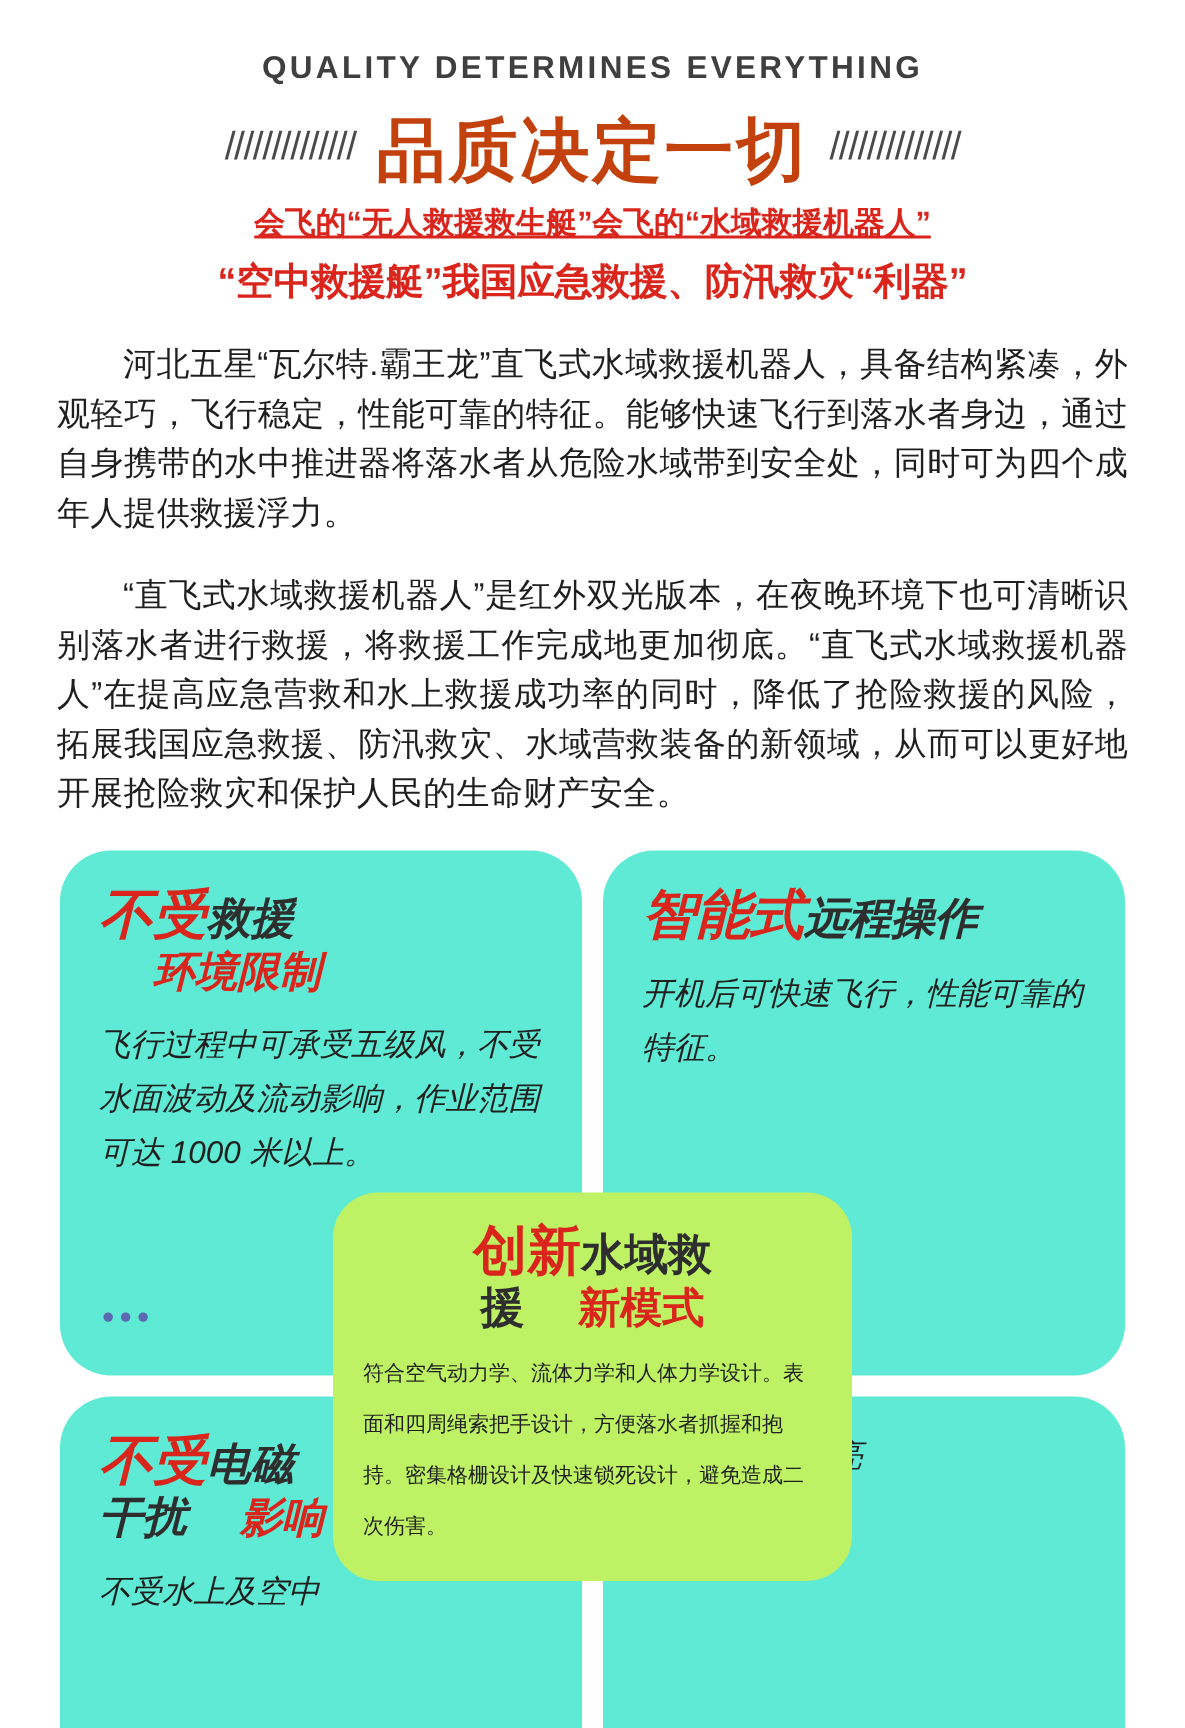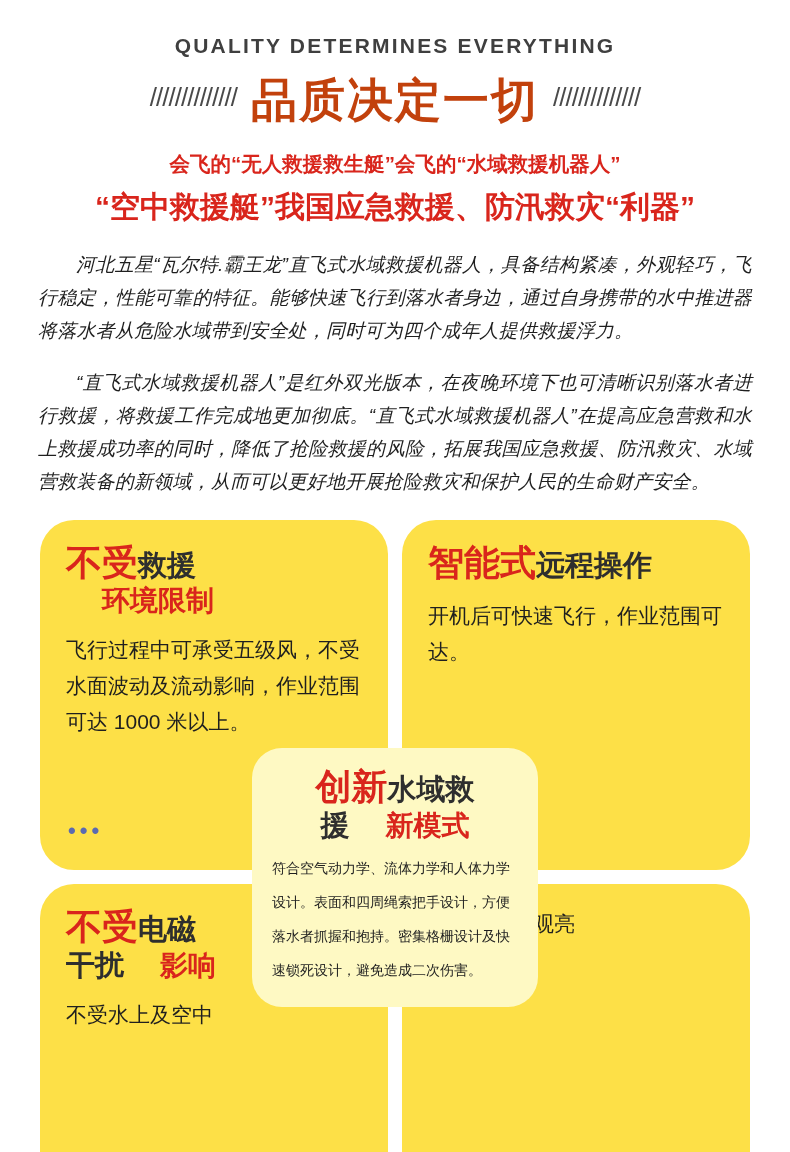--- a/index.html
+++ b/index.html
@@ -47,53 +47,53 @@
     letter-spacing: 2px;
     white-space: nowrap;
   }
 
   .sub-red {
     text-align: center;
     color: #d9251c;
     font-weight: bold;
     white-space: nowrap;
   }
-  .sub1 { font-size: 20.5px; margin-top: 18px; }
-  .sub2 { font-size: 30px; margin-top: 9px; }
+  .sub1 { font-size: 20.5px; margin-top: 2px; text-decoration: underline; }
+  .sub2 { font-size: 25px; margin-top: 9px; }
 
   
   .body-wrap {
     margin: 20px 38px 0 38px;
   }
   .para {
-    font-size: 19px;
+    font-size: 22px;
     line-height: 33px;
     text-align: justify;
     text-indent: 2em;
     color: #1f1f1f;
     letter-spacing: 0.2px;
-    font-style: italic;
   }
   .para + .para { margin-top: 2px; }
 
   
   .grid {
     position: relative;
     margin: 22px 40px 0 40px;
     display: grid;
     grid-template-columns: 1fr 1fr;
     gap: 14px;
   }
   .card {
-    background: #fde047;
+    background: #5eead4;
     border-radius: 34px;
     padding: 22px 26px 20px 26px;
     min-height: 350px;
     position: relative;
     overflow: hidden;
+    font-style: italic;
   }
   .card-head {
     font-weight: bold;
     line-height: 1.18;
     margin-bottom: 14px;
   }
   .card-head .red { color: #d9251c; font-size: 36px; }
   .card-head .dark { color: #2e2e2e; font-size: 29px; }
   .card-head .red-lg { color: #d9251c; font-size: 28px; margin-left: 36px; }
   .card-body {
@@ -114,22 +114,22 @@
 
   .card.rt .card-head { text-align: right; }
   .card.rt .card-body { }
 
   
   .center-card {
     position: absolute;
     left: 50%;
     top: 228px;
     transform: translateX(-50%);
-    width: 286px;
-    background: #fef9c3;
+    width: 346px;
+    background: #bef264;
     border-radius: 30px;
     padding: 18px 20px 20px 20px;
     box-shadow: 0 0 0 0 rgba(0,0,0,0);
     z-index: 5;
   }
   .center-card .card-head { text-align: center; margin-bottom: 8px; }
   .center-card .card-body { font-size: 14px; line-height: 34px; }
 
   .head-line { display: block; }
 </style>
@@ -166,21 +166,21 @@
     <div class="card-body">飞行过程中可承受五级风，不受水面波动及流动影响，作业范围可达 1000 米以上。</div>
     <div class="dots">•••</div>
   </div>
 
   <div class="card">
     <div class="card-head">
       <span class="head-line">
         <span class="red">智能式</span><span class="dark">远程操作</span>
       </span>
     </div>
-    <div class="card-body">开机后可快速飞行，作业范围可达。</div>
+    <div class="card-body">开机后可快速飞行，性能可靠的特征。</div>
     <div class="dots right"></div>
   </div>
 
   <div class="card">
     <div class="card-head">
       <span class="head-line">
         <span class="red">不受</span><span class="dark">电磁</span>
       </span>
       <span class="head-line">
         <span class="dark">干扰</span><span class="red-lg">影响</span>

